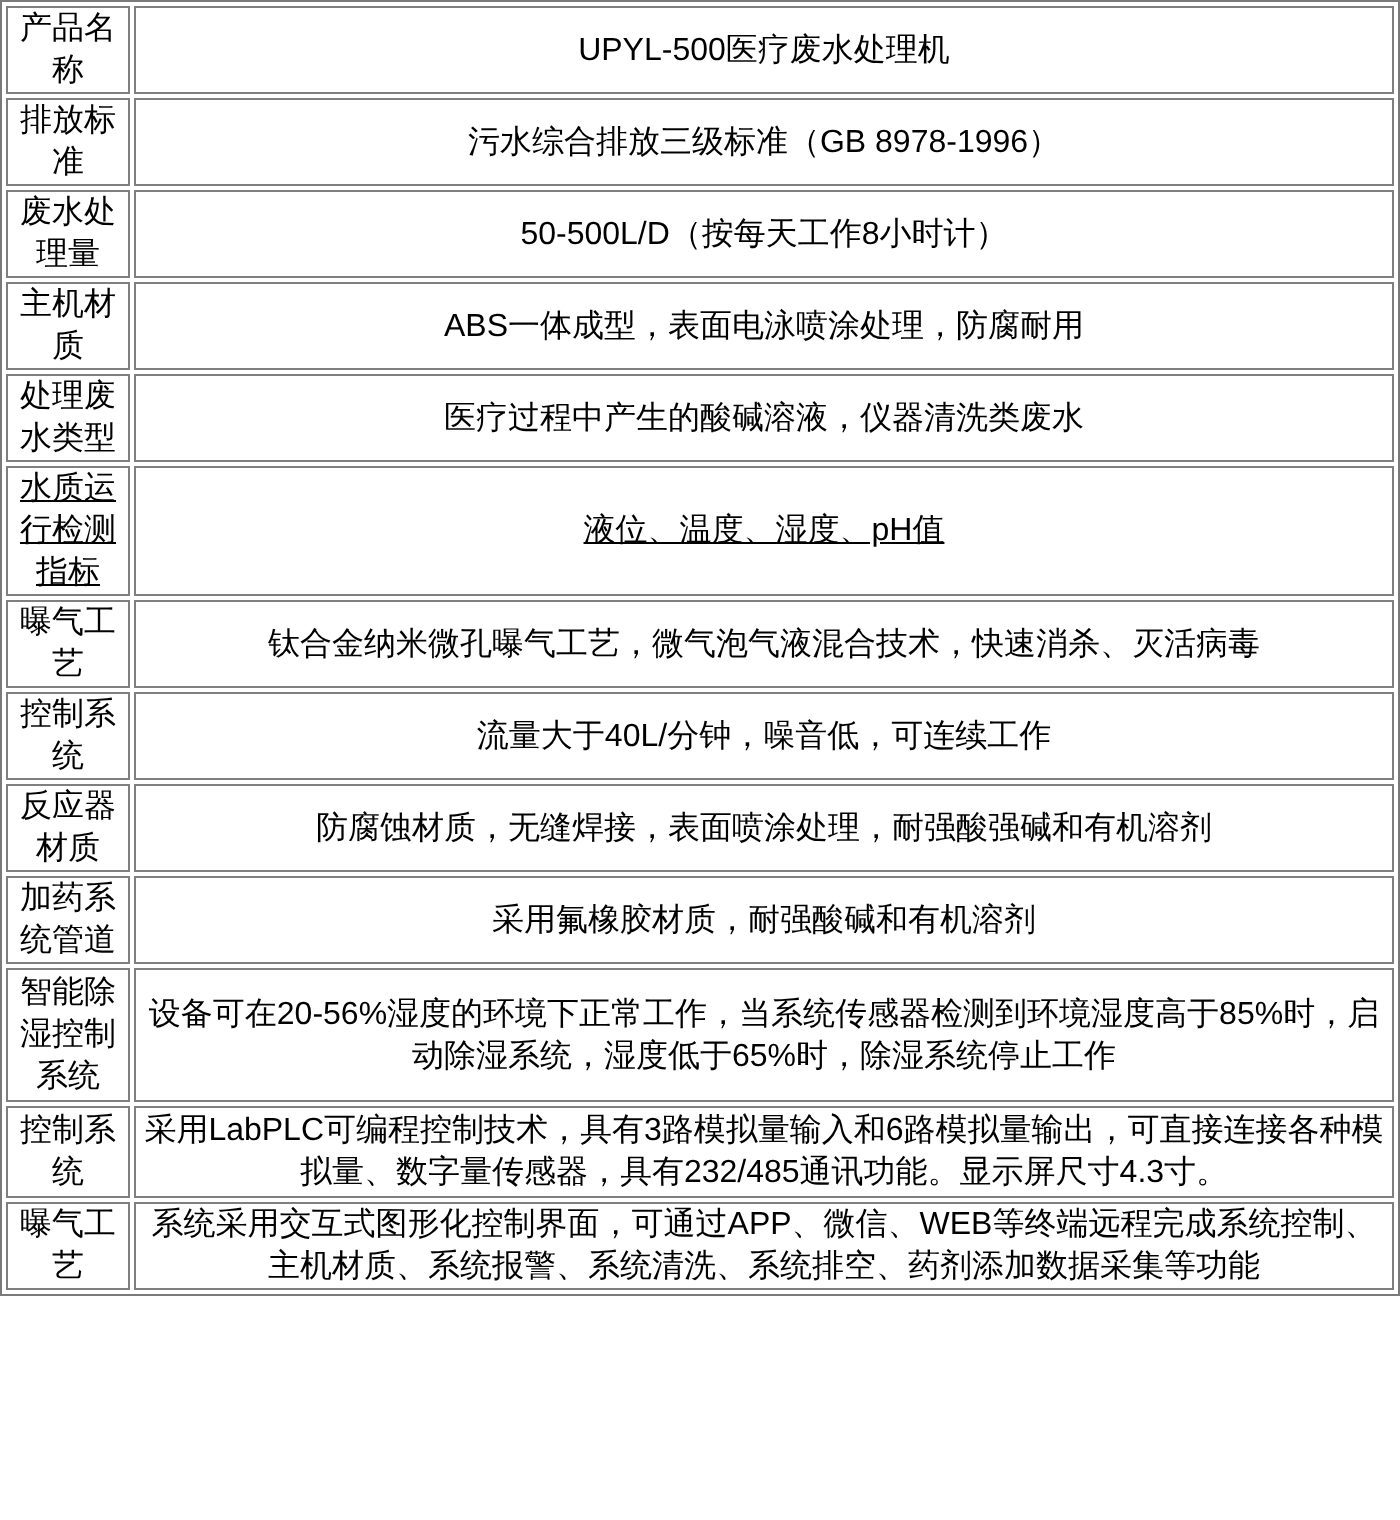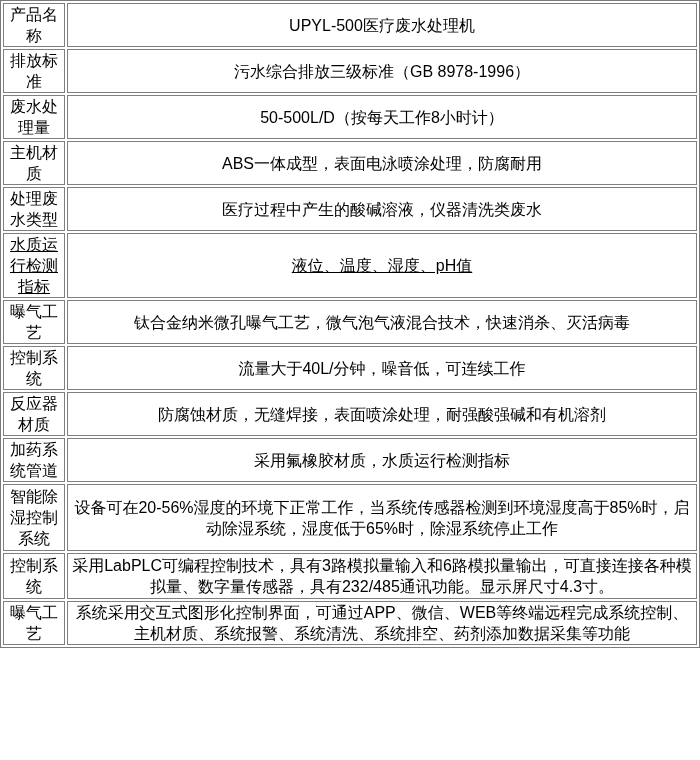--- a/index.html
+++ b/index.html
@@ -91,21 +91,21 @@
     <tr class="h42">
       <td class="label">控制系统</td>
       <td class="value">流量大于40L/分钟，噪音低，可连续工作</td>
     </tr>
     <tr class="h42">
       <td class="label">反应器材质</td>
       <td class="value">防腐蚀材质，无缝焊接，表面喷涂处理，耐强酸强碱和有机溶剂</td>
     </tr>
     <tr class="h42">
       <td class="label">加药系统管道</td>
-      <td class="value">采用氟橡胶材质，水质运行检测指标</td>
+      <td class="value">采用氟橡胶材质，耐强酸碱和有机溶剂</td>
     </tr>
     <tr class="h65">
       <td class="label">智能除湿控制系统</td>
       <td class="value">设备可在20-56%湿度的环境下正常工作，当系统传感器检测到环境湿度高于85%时，启动除湿系统，湿度低于65%时，除湿系统停止工作</td>
     </tr>
     <tr class="h44">
       <td class="label">控制系统</td>
       <td class="value">采用LabPLC可编程控制技术，具有3路模拟量输入和6路模拟量输出，可直接连接各种模拟量、数字量传感器，具有232/485通讯功能。显示屏尺寸4.3寸。</td>
     </tr>
     <tr class="h42">

